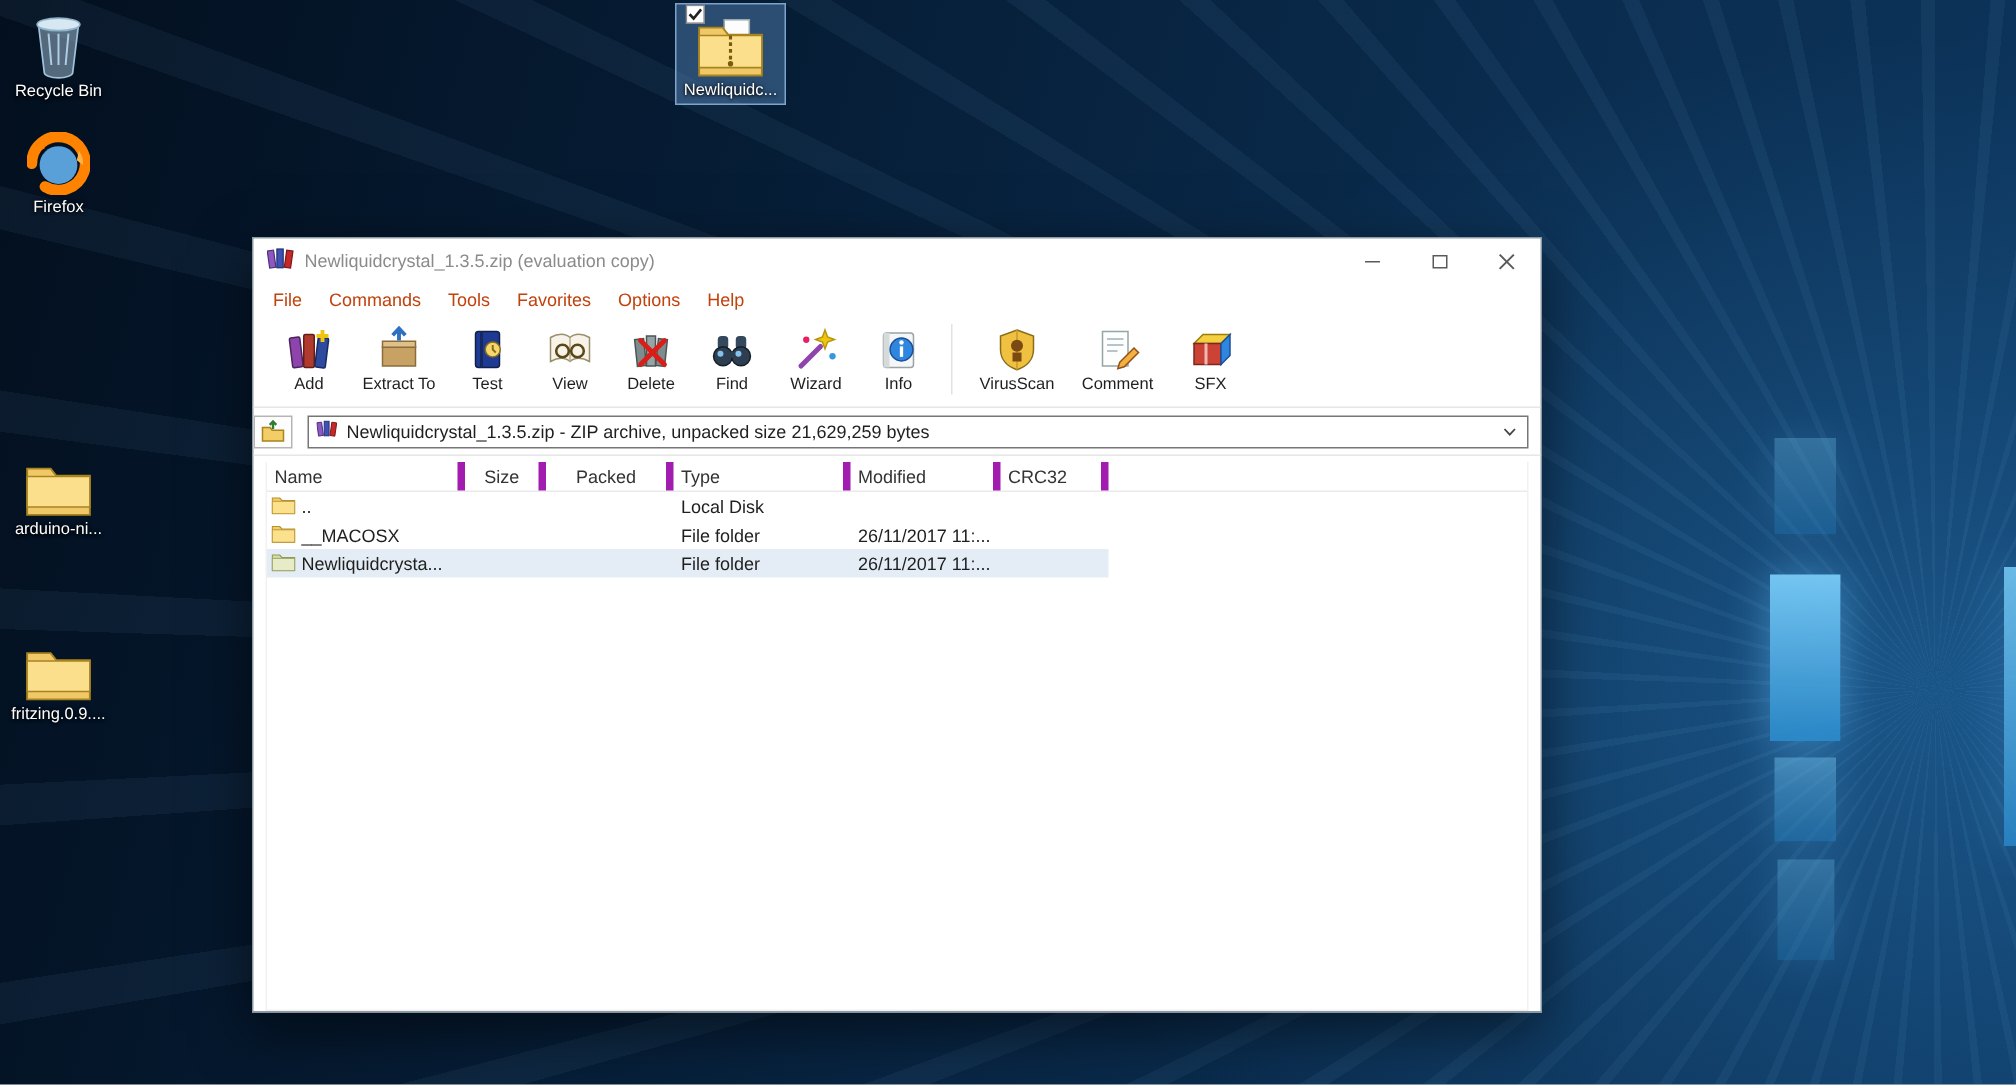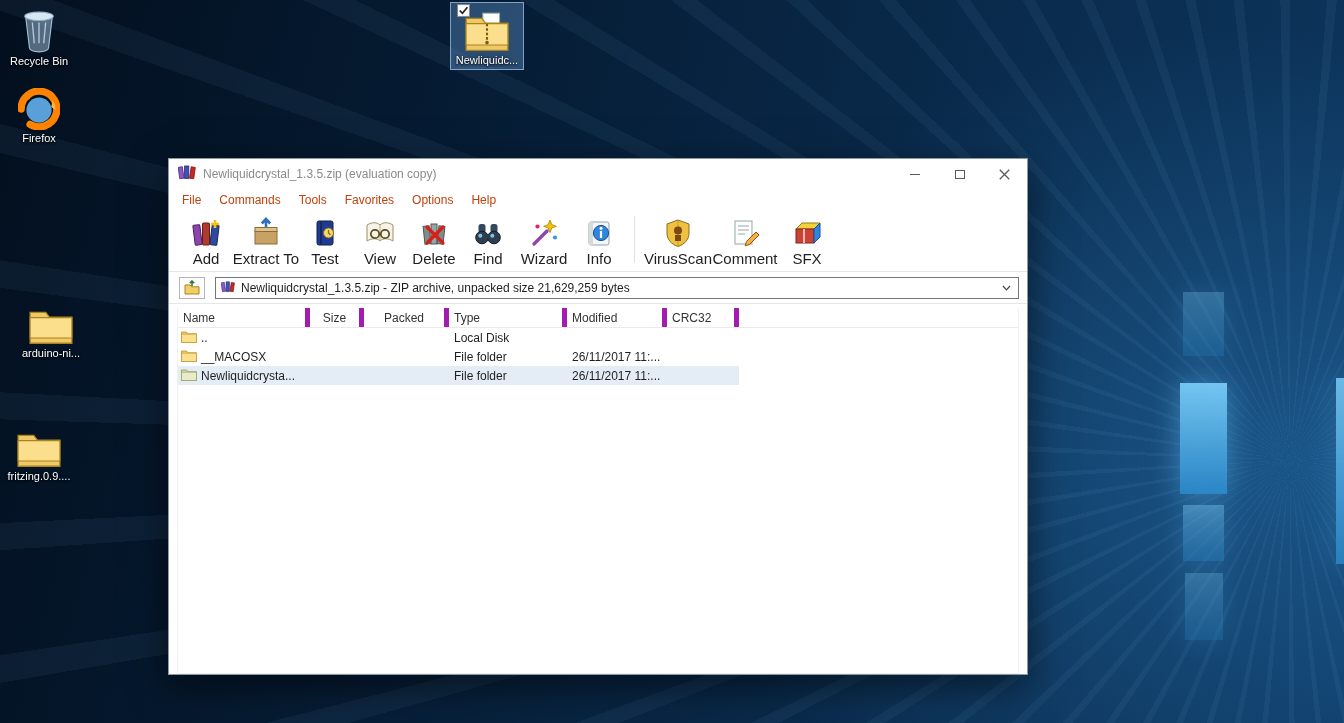--- a/index.html
+++ b/index.html
@@ -29,21 +29,21 @@
     gap:2px; padding:3px 2px 2px; border:1px solid transparent; }
   .dicon .glyph { width:48px; height:46px; display:flex; align-items:flex-end; justify-content:center; position:relative; }
   .dicon .lbl { font-size:11px; color:#fff; text-align:left; line-height:13px;
     text-shadow:0 1px 2px rgba(0,0,0,.95), 0 0 3px rgba(0,0,0,.7); word-wrap:break-word; max-width:72px; }
   .dicon.selected { background:rgba(105,158,215,.38); border:1px solid rgba(160,200,240,.7); }
   .check-overlay { position:absolute; left:-6px; top:-3px; }
 
   .d-recycle { left:2px; top:3px; }
   .d-firefox { left:2px; top:80px; }
   .d-chrome  { left:2px; top:193px; }
-  .d-arduino { left:2px; top:295px;margin-left:12px; }
+  .d-arduino { left:2px; top:295px; }
   .d-fritzing{ left:2px; top:418px; }
   .d-zip     { left:450px; top:2px; }
 
   
   .window { position:absolute; left:168px; top:158px; width:860px; height:517px;
     background:#fff; border:1px solid #8e9aa3; display:flex; flex-direction:column;
     box-shadow:0 12px 36px rgba(0,0,0,.55); }
 
   .titlebar { height:30px; display:flex; align-items:center; padding-left:9px; flex:0 0 auto; }
   .tb-title { font-size:12px; color:#8b8b8b; margin-left:7px; flex:1; white-space:nowrap; overflow:hidden; }
@@ -52,25 +52,25 @@
   .glyph-min { width:10px; height:1px; background:#5a5a5a; }
   .glyph-max { width:10px; height:9px; border:1px solid #5a5a5a; }
 
   .menubar { height:22px; display:flex; align-items:center; padding-left:4px; flex:0 0 auto; }
   .menu-item { font-size:12px; color:#c2410c; padding:3px 9px; }
 
   .toolbar { height:61px; display:flex; align-items:flex-start; padding:3px 0 0 8px;
     border-bottom:1px solid #e6e6e6; flex:0 0 auto; }
   .tool { display:flex; flex-direction:column; align-items:center; gap:1px; padding-top:2px; height:55px; }
   .tool .ticon { width:34px; height:33px; display:flex; align-items:center; justify-content:center; }
-  .tool .tlbl { font-size:15px; color:#1f1f1f; white-space:nowrap; }
+  .tool .tlbl { font-size:11px; color:#1f1f1f; white-space:nowrap; }
   .w58{width:58px}.w62{width:62px}.w56{width:56px}.w54{width:54px}.w52{width:52px}.w68{width:68px}.w66{width:66px}
   .tb-sep { width:1px; height:47px; background:#e2e2e2; margin:2px 9px 0 9px; }
 
-  .addressrow { height:32px; display:flex; align-items:center; gap:10px; padding:0 8px 0 10px;
+  .addressrow { height:32px; display:flex; align-items:center; gap:10px; padding:0 8px 0 0;
     border-bottom:1px solid #e6e6e6; flex:0 0 auto; }
   .upbtn { width:26px; height:22px; border:1px solid #b5b5b5; background:#fdfdfd;
     display:flex; align-items:center; justify-content:center; }
   .combo { flex:1; height:22px; border:1px solid #767676; background:#fff;
     display:flex; align-items:center; padding:0 5px 0 5px; gap:6px; }
   .combo-text { flex:1; font-size:12px; color:#1f1f1f; white-space:nowrap; overflow:hidden; }
   .combo-drop { width:14px; height:100%; display:flex; align-items:center; justify-content:center; }
 
   .filelist { flex:1; margin:4px 8px 0 8px; border:1px solid #f1f1f1; border-top:none;
     overflow:hidden; font-size:12px; }

